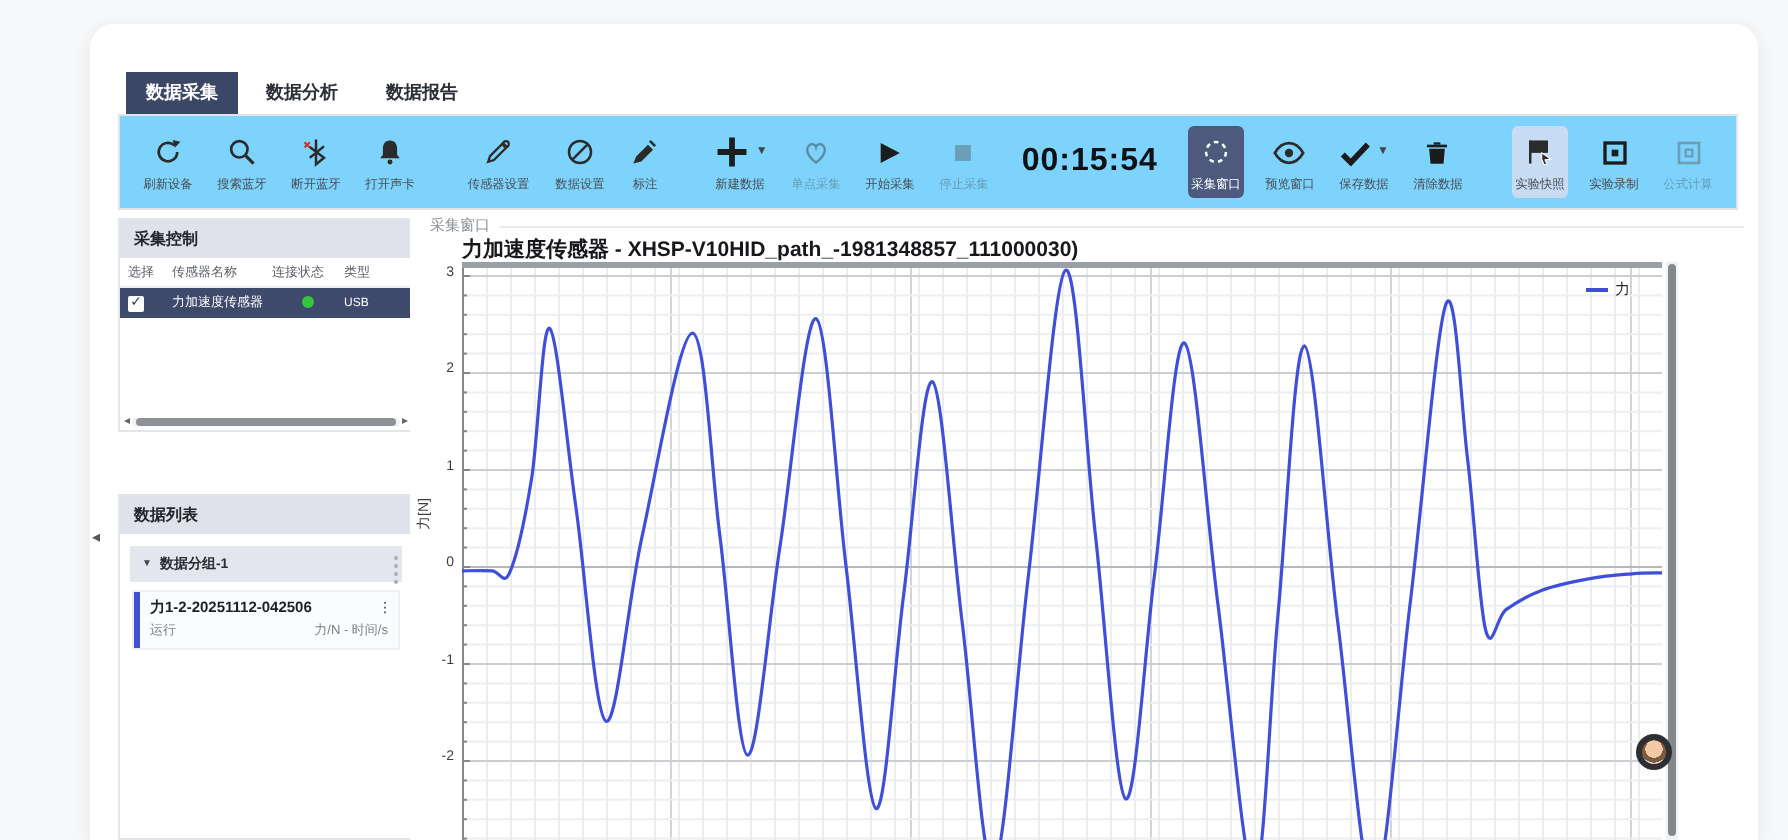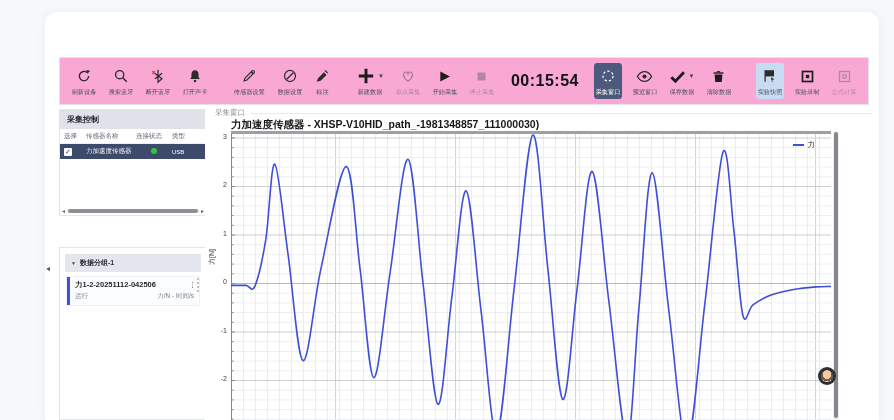--- a/index.html
+++ b/index.html
@@ -9,21 +9,21 @@
     background:#fff; border-radius:12px 12px 0 0; box-shadow:0 2px 10px rgba(0,0,0,.07); }
   .collapse-handle { position:absolute; left:1px; top:252px; font-size:8px; color:#555; cursor:pointer; }
 
   
   .tabs { position:absolute; left:18px; top:24px; display:flex; gap:4px; }
   .tab { font-size:9px; font-weight:bold; color:#2b2f36; padding:4px 10px; cursor:pointer; }
   .tab.active { background:#3c4766; color:#fff; }
 
   
   .toolbar { position:absolute; left:14px; top:45px; right:10px; height:48px;
-    background:#f9a8d4; border:1px solid #e0e3e8; display:flex; align-items:center;
+    background:#7dd3fc; border:1px solid #e0e3e8; display:flex; align-items:center;
     padding:0 10px; gap:9px; }
   .tgap { width:10px; }
   .tbtn { display:flex; flex-direction:column; align-items:center; width:36px;
     padding:3px 1px 2px; cursor:pointer; border-radius:3px; color:#2b2b2b; }
   .tbtn .ic { height:20px; display:flex; align-items:center; justify-content:center; gap:1px; }
   .tbtn .lbl { font-size:6.5px; color:#4a4e55; margin-top:2px; white-space:nowrap; transform:scale(.95); }
   .tbtn.disabled { opacity:.42; }
   .tbtn.active-dark { background:#4d5a7d; color:#fff; }
   .tbtn.active-dark .lbl { color:#fff; }
   .tbtn.hl-blue { background:#c7dcf2; }
@@ -92,20 +92,25 @@
     background:radial-gradient(circle at 50% 38%, #f2cba6 0 45%, #7b5a3e 46% 70%, #e8e2da 71%); display:block; }
 
   svg.icon { display:block; }
 </style>
 </head>
 <body>
 
 <div class="app">
   <span class="collapse-handle">◂</span>
 
+  <div class="tabs">
+    <span class="tab active">数据采集</span>
+    <span class="tab">数据分析</span>
+    <span class="tab">数据报告</span>
+  </div>
 
   <div class="toolbar">
     <div class="tbtn">
       <span class="ic">
         <svg class="icon" width="16" height="16" viewBox="0 0 18 18">
             <path d="M14.2 9a5.2 5.2 0 1 1-1.7-3.8" fill="none" stroke="#2b2b2b" stroke-width="1.5"></path>
             <polygon points="11.6,2.2 16,3.2 12.8,6.6" fill="#2b2b2b"></polygon>
           </svg>
       </span>
         <span class="lbl">刷新设备</span>
@@ -292,20 +297,21 @@
           <span class="arr">◂</span>
           <span class="track">
               <span class="thumb"></span>
             </span>
           <span class="arr">▸</span>
         </div>
       </div>
     </div>
 
     <div class="panel datalist">
+      <div class="panel-h">数据列表</div>
       <div class="group-h">
         <span class="tri">▼</span>
         <span>数据分组-1</span>
       </div>
       <div class="ditem">
         <div class="nm">力1-2-20251112-042506</div>
         <span class="kebab">⋮</span>
         <div class="sub">
           <span>运行</span>
           <span>力/N - 时间/s</span>

